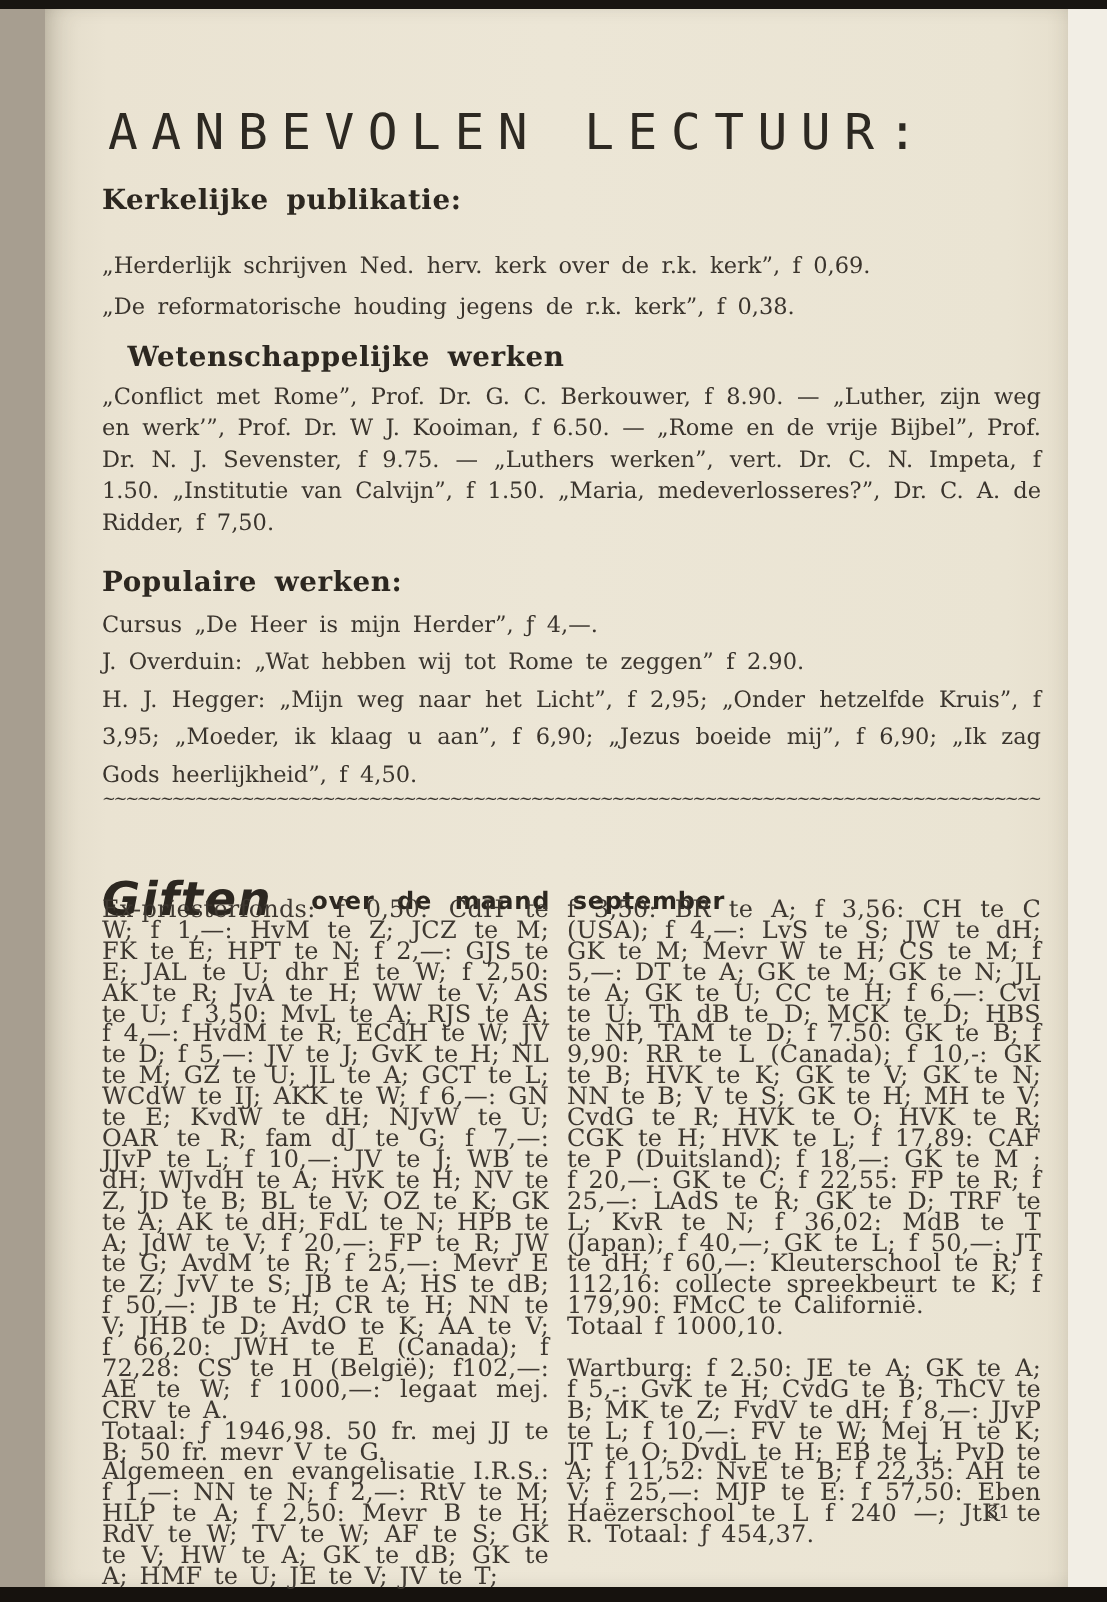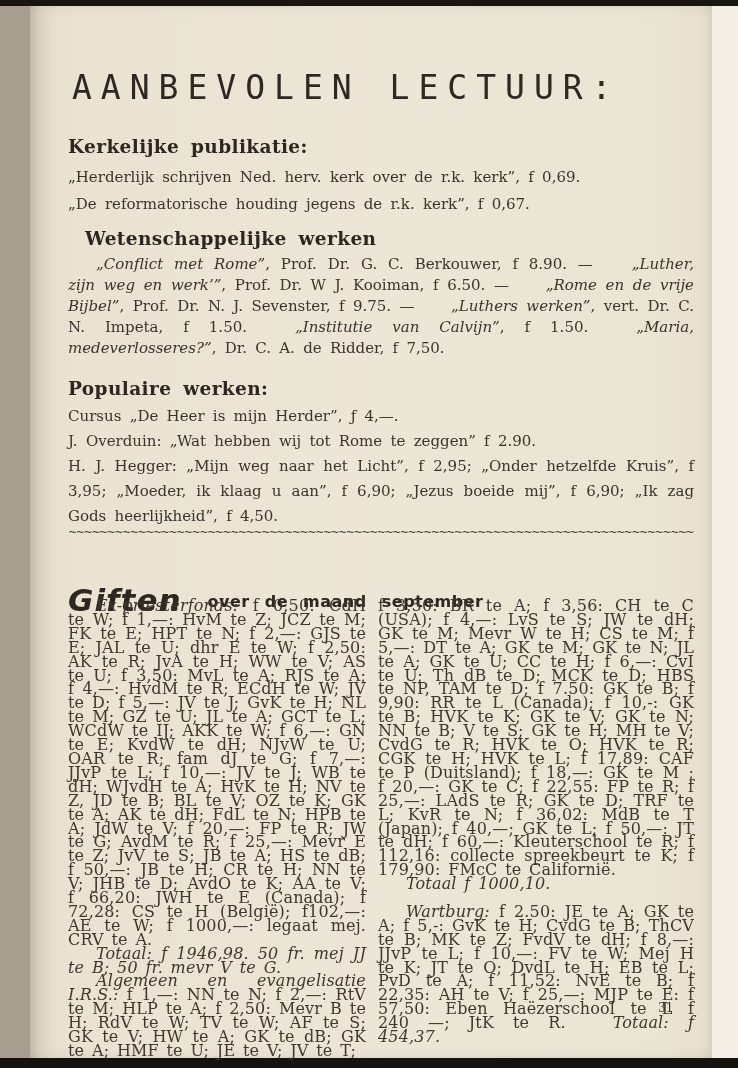--- a/index.html
+++ b/index.html
@@ -25,21 +25,21 @@
   }
   .sec-heading{
     position:absolute;left:38px;margin:0;
     font-family:"DejaVu Serif", serif;font-weight:700;
     font-size:18.5px;letter-spacing:.4px;word-spacing:5px;color:#2c2720;white-space:nowrap;
   }
   .body-block{
     position:absolute;left:38px;width:626px;
     font-size:15px;color:#3a342d;text-align:justify;word-spacing:3.5px;
   }
-  .seg.italic{font-style:italic;margin-left:28px;}
+  .seg.italic{}
   .divider{
     position:absolute;left:38px;top:522px;width:626px;height:14px;
     overflow:hidden;font-size:11px;letter-spacing:-1.5px;color:#3a352e;white-space:nowrap;
     line-height:10px;
   }
   .giften-header{position:absolute;left:38px;top:576px;white-space:nowrap;}
   .giften-title{
     font-family:"DejaVu Sans", sans-serif;font-weight:700;font-style:italic;
     font-size:31px;letter-spacing:1px;color:#2c2720;
   }
@@ -66,22 +66,22 @@
 <div class="scan">
   <div class="edge-left"></div>
   <div class="edge-right"></div>
   <div class="edge-top"></div>
   <div class="edge-bottom"></div>
 
   <div class="page">
 
     <h1 class="page-title">AANBEVOLEN LECTUUR:</h1>
 
-    <h2 class="sec-heading" style="top:130px;">Kerkelijke publikatie:</h2>
-    <div class="body-block" style="top:158px;line-height:27px;"><span class="seg">„Herderlijk schrijven Ned. herv. kerk over de r.k. kerk”, f 0,69.</span><br><span class="seg">„De reformatorische houding jegens de r.k. kerk”, f 0,67.</span></div>
+    <h2 class="sec-heading" style="top:117px;">Kerkelijke publikatie:</h2>
+    <div class="body-block" style="top:158px;line-height:27px;"><span class="seg">„Herderlijk schrijven Ned. herv. kerk over de r.k. kerk”, f 0,69.</span><br><span class="seg">„De reformatorische houding jegens de r.k. kerk”, f 0,38.</span></div>
 
     <h2 class="sec-heading" style="top:222px;margin-left:17px;">Wetenschappelijke werken</h2>
     <div class="body-block" style="top:248px;line-height:21px;"><span class="seg italic">„Conflict met Rome”</span><span class="seg">, Prof. Dr. G. C. Berkouwer, f 8.90. — </span><span class="seg italic">„Luther, zijn weg en werk’”</span><span class="seg">, Prof. Dr. W J. Kooiman, f 6.50. — </span><span class="seg italic">„Rome en de vrije Bijbel”</span><span class="seg">, Prof. Dr. N. J. Sevenster, f 9.75. — </span><span class="seg italic">„Luthers werken”</span><span class="seg">, vert. Dr. C. N. Impeta, f 1.50. </span><span class="seg italic">„Institutie van Calvijn”</span><span class="seg">, f 1.50. </span><span class="seg italic">„Maria, medeverlosseres?”</span><span class="seg">, Dr. C. A. de Ridder, f 7,50.</span></div>
 
     <h2 class="sec-heading" style="top:372px;text-align:right;">Populaire werken:</h2>
     <div class="body-block" style="top:398px;line-height:25px;"><span class="seg">Cursus „De Heer is mijn Herder”, ƒ 4,—.</span><br><span class="seg">J. Overduin: „Wat hebben wij tot Rome te zeggen” f 2.90.</span><br><span class="seg">H. J. Hegger: „Mijn weg naar het Licht”, f 2,95; „Onder hetzelfde Kruis”, f 3,95; „Moeder, ik klaag u aan”, f 6,90; „Jezus boeide mij”, f 6,90; „Ik zag Gods heerlijkheid”, f 4,50.</span></div>
 
     <div class="divider">~~~~~~~~~~~~~~~~~~~~~~~~~~~~~~~~~~~~~~~~~~~~~~~~~~~~~~~~~~~~~~~~~~~~~~~~~~~~~~~~~~~~~~~~~~~~~~~~~~~~~~~~~~~~~~~~~~~~~~~~~~~~~~~~~~~~~~~~~~~~~~~~~~~~~~~~~~~~~~~~~~~~~~~~~~~~~~~~~~~~~~~~~~~~~~~~~~~~~~~~~~~~~~~~~~~~~~~~~~~~~~~~~~~~~~</div>
 
     <div class="giften-header">

